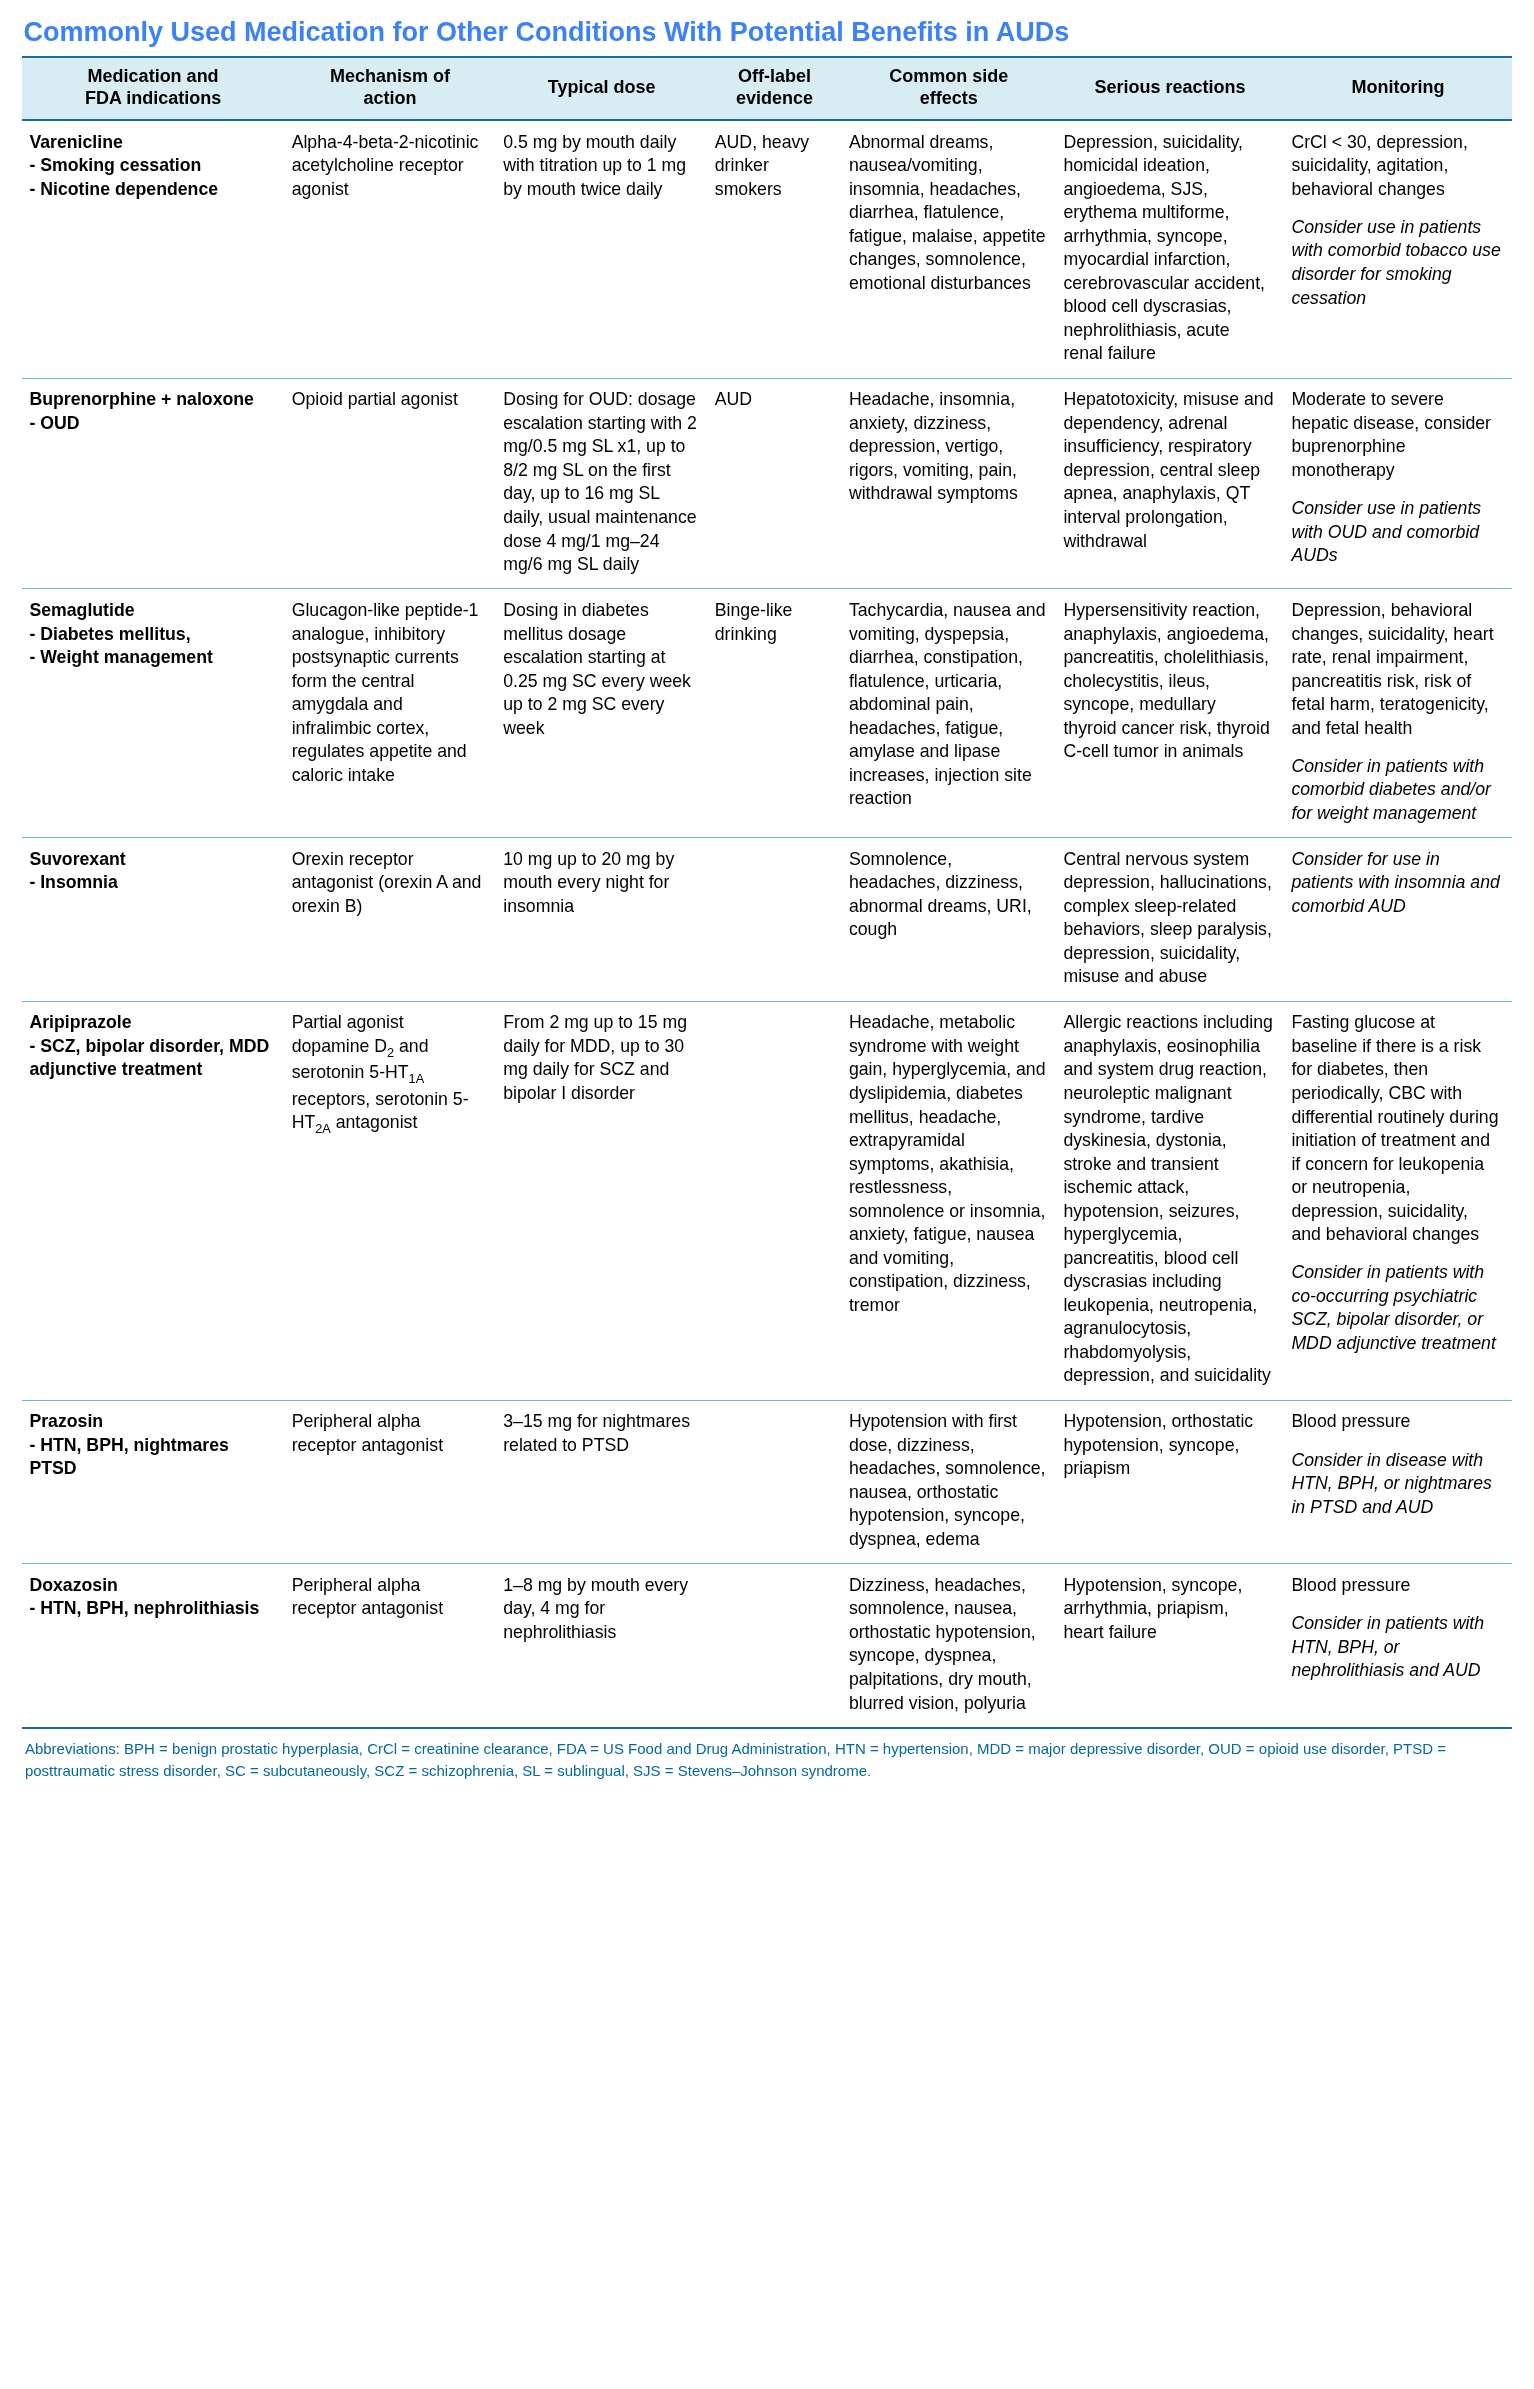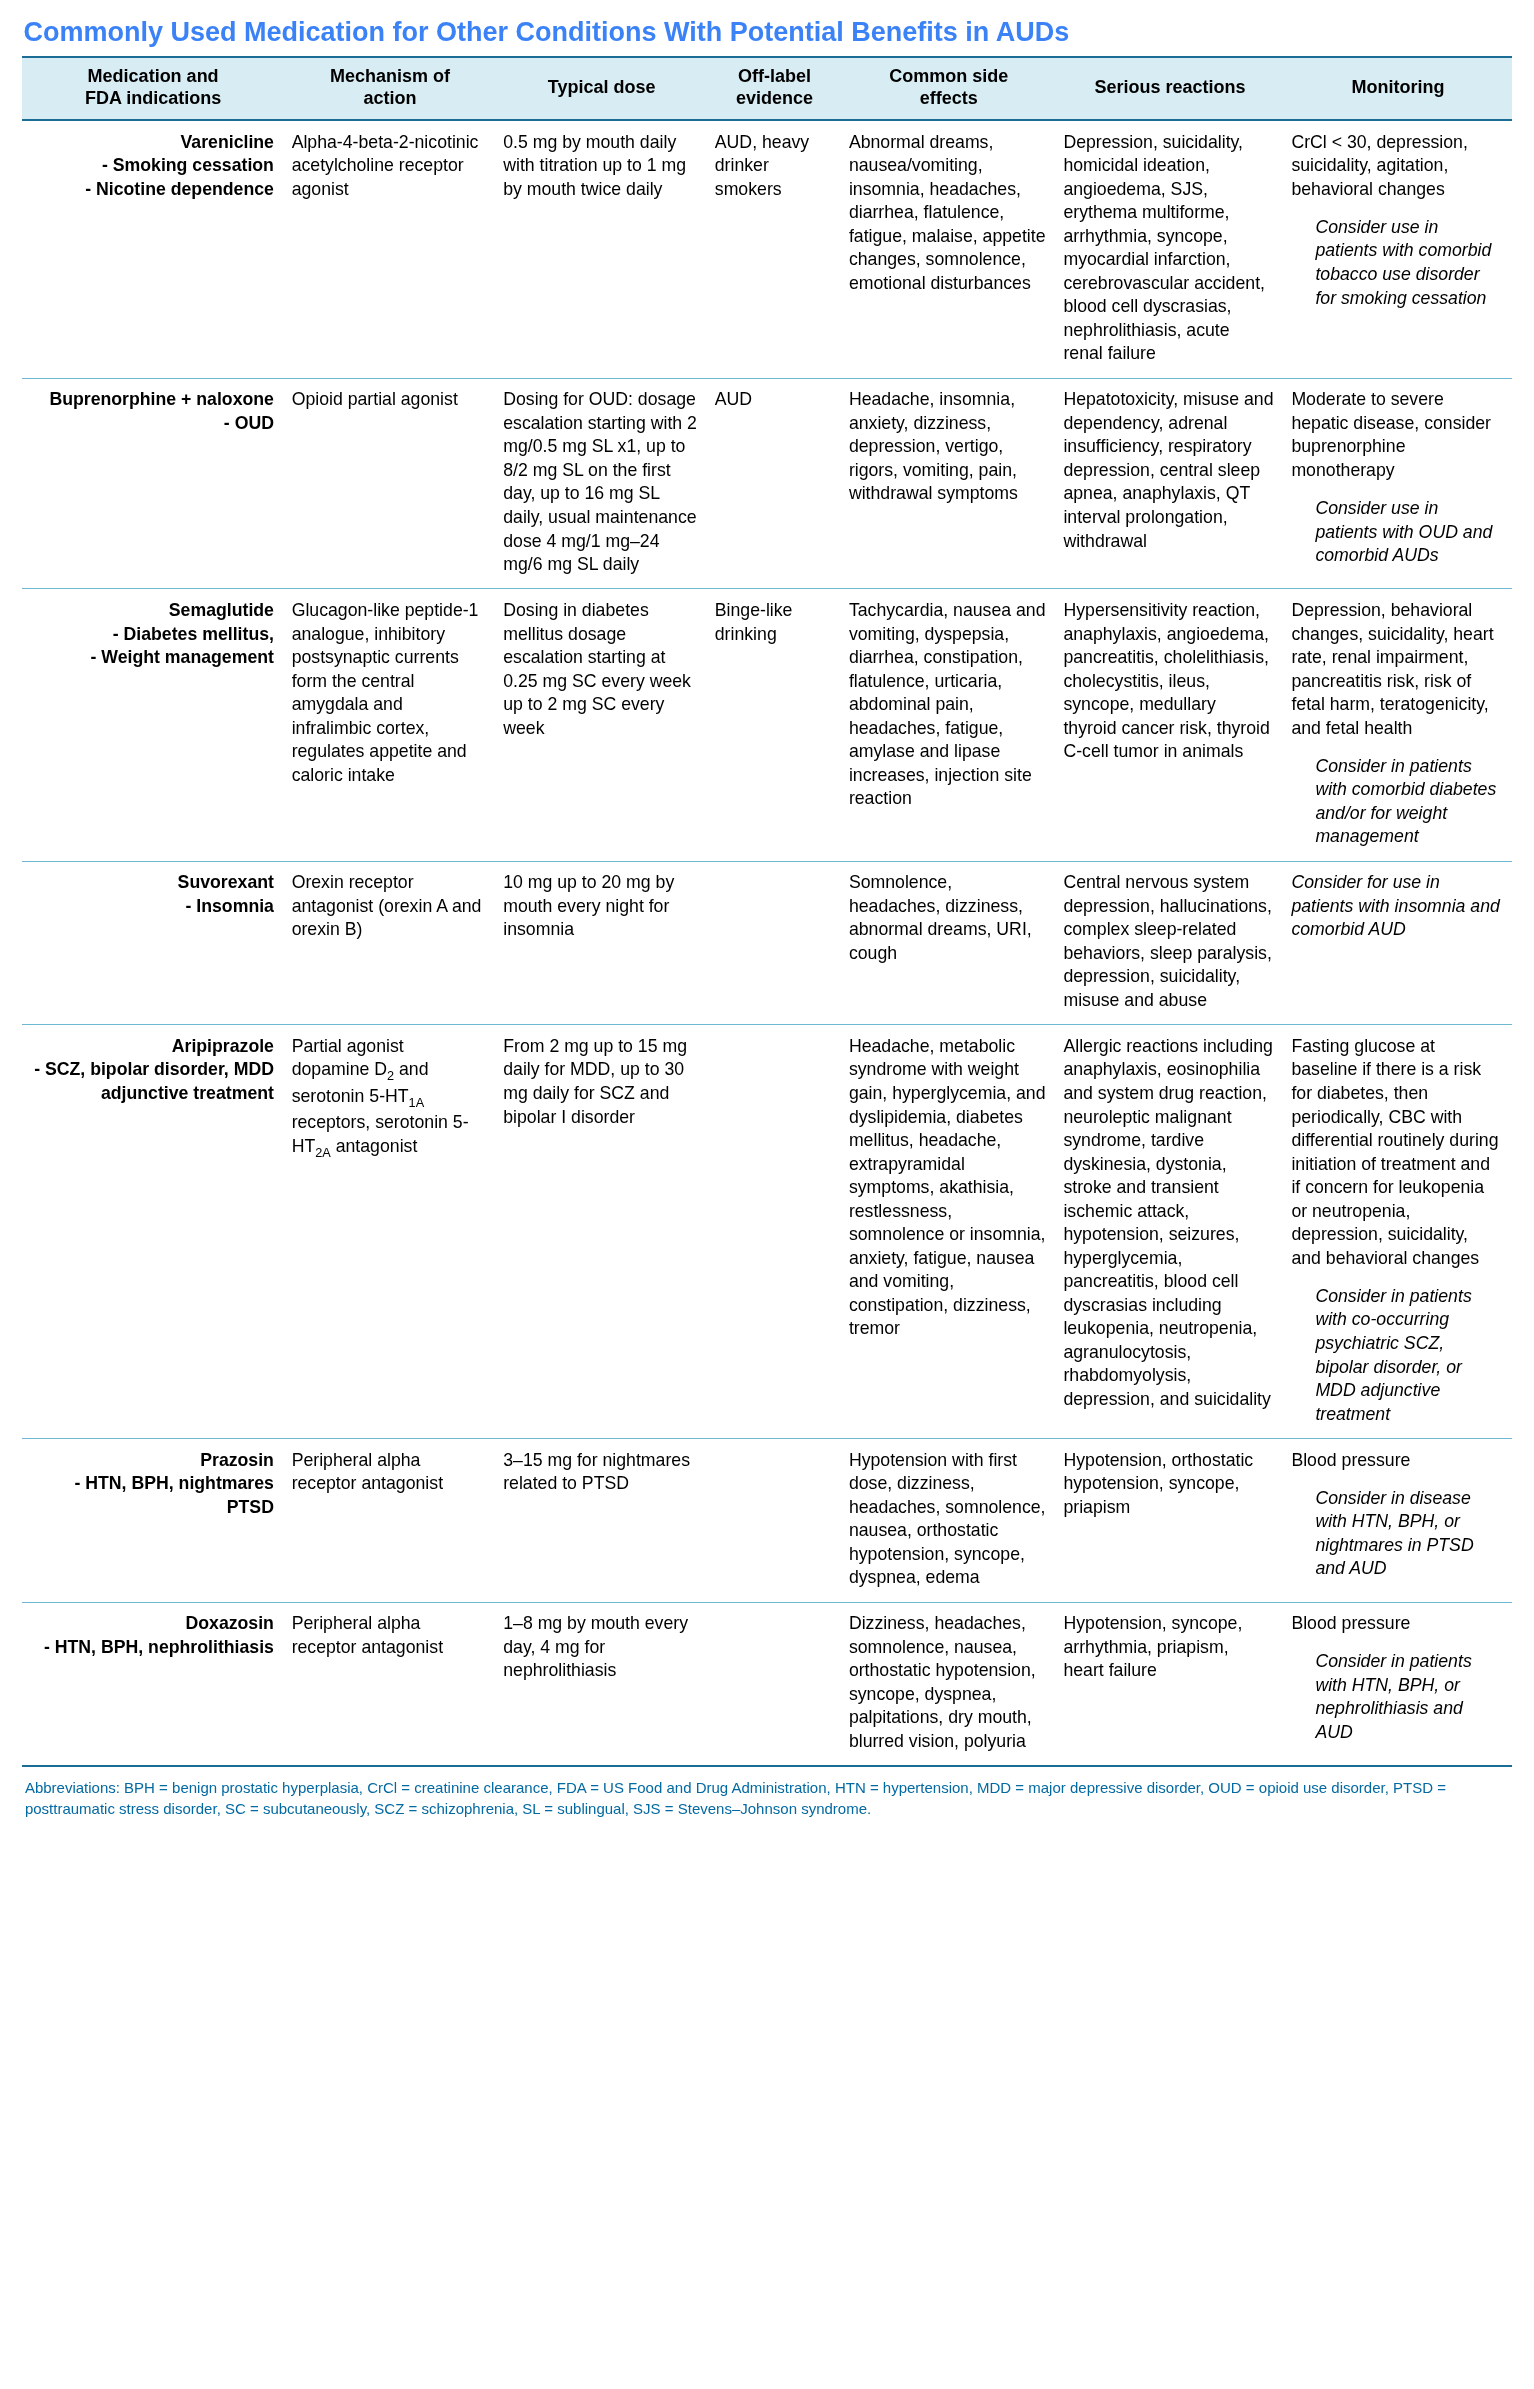--- a/index.html
+++ b/index.html
@@ -58,31 +58,29 @@
     line-height: 1.33;
     vertical-align: top;
     padding: 9.6px 10.3px 11.8px 7.4px;
     border-bottom: 1.5px solid #6fb8d2;
   }
   table.tbl tbody tr:last-child td {
     border-bottom: 2.2px solid #1b6d96;
   }
   td.med {
     font-weight: bold;
-    text-align: right;
   }
   td.med .ind {
     font-weight: bold;
     display: block;
   }
   .italic-note {
     font-style: italic;
     display: block;
     margin-top: 14.7px;
-    margin-left: 24px;
   }
   .footnotes {
     font-size: 15px;
     line-height: 1.42;
     padding: 9.6px 4.4px 0 2.9px;
     color: #0369a1;
   }
   sub { font-size: 0.72em; }
   
   col.c0 { width: 17.6%; }

